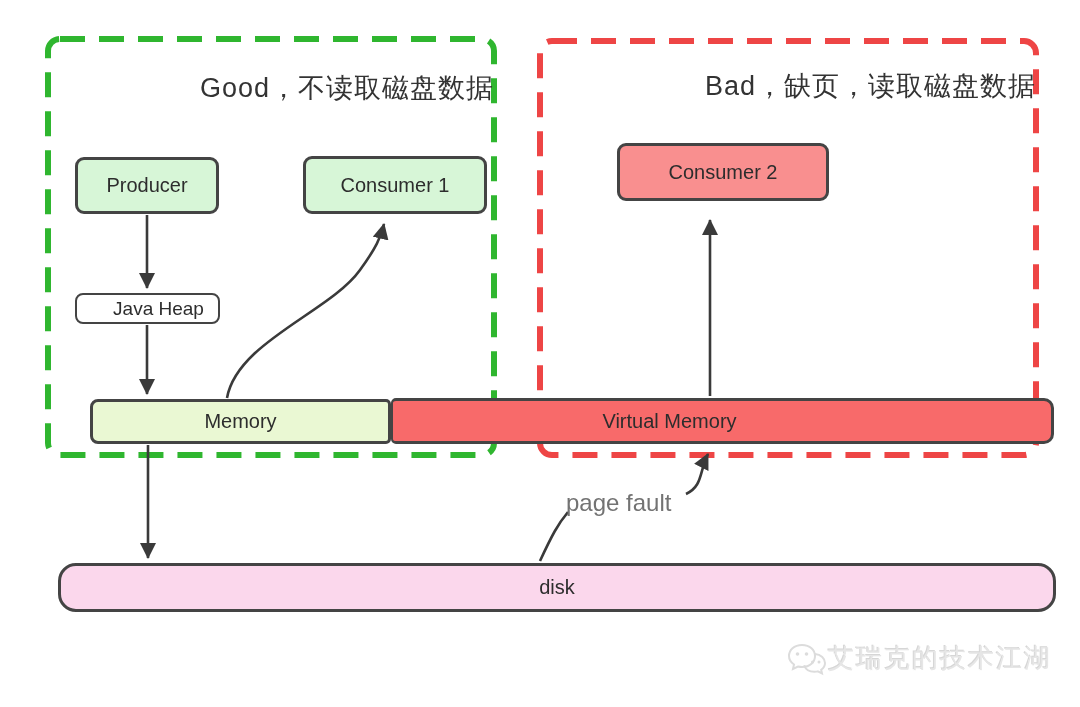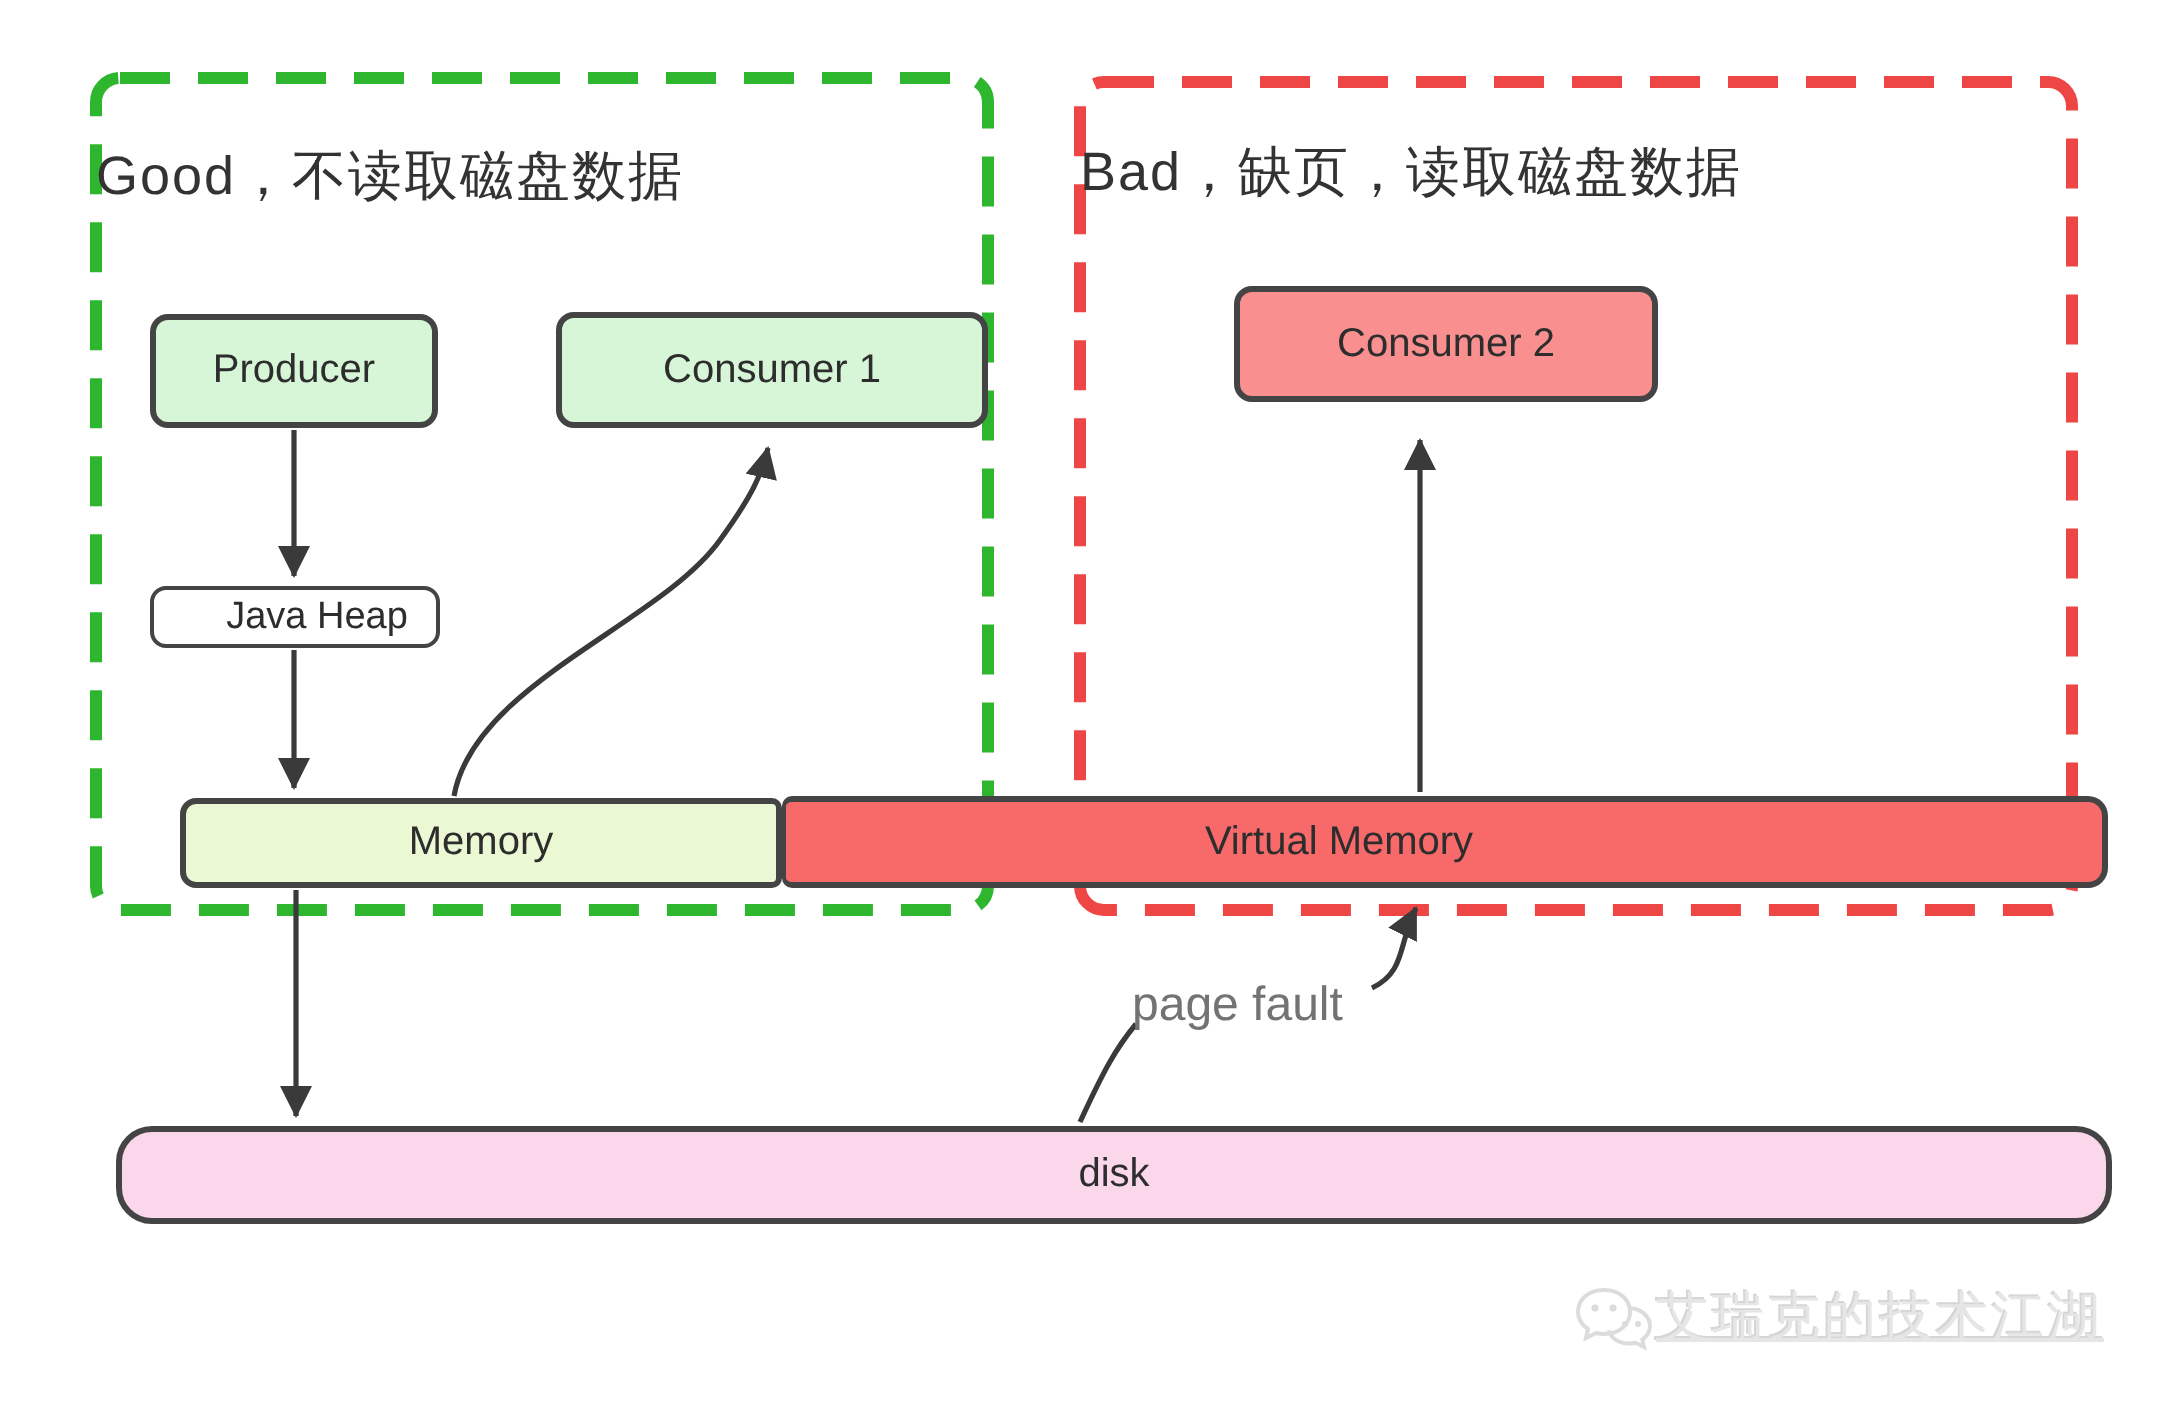--- a/index.html
+++ b/index.html
@@ -7,21 +7,21 @@
     width:1080px;height:707px;position:relative;background:#ffffff;overflow:hidden;
     font-family:"Liberation Sans","DejaVu Sans",sans-serif;color:var(--c-text,#333);
   }
   .abs{position:absolute;}
   svg.layer{position:absolute;left:0;top:0;pointer-events:none;}
   #bg-svg{z-index:1;}
   #arrow-svg{z-index:4;}
 
   .region-title{
     z-index:2;font-size:27px;color:var(--c-text);letter-spacing:1px;
-    text-align:left;white-space:nowrap;
+    text-align:right;white-space:nowrap;
   }
   .node{
     z-index:3;box-sizing:border-box;border:3px solid var(--c-node-border);
     border-radius:9px;display:flex;align-items:center;justify-content:center;
     font-size:20px;color:#2d2d2d;
   }
   .node-green{background:var(--c-node-green);}
   .node-red{background:var(--c-node-red);}
   .node-white{background:#ffffff;border-width:2.5px;border-radius:8px;font-size:19px;}
 
@@ -40,37 +40,36 @@
   .dash-rect{fill:none;stroke-width:6;}
   #good-rect{stroke:var(--c-green-dash);}
   #bad-rect{stroke:var(--c-red-dash);}
   .flow{stroke:var(--c-line);stroke-width:2.6;fill:none;}
 
   #watermark{
     z-index:2;right:28px;top:641px;display:flex;align-items:center;gap:0;
     font-size:26px;color:var(--c-watermark);
     text-shadow:-1px -1px 0 #d6d6d6,1px 1px 1px #ffffff;
     letter-spacing:2px;
-    text-decoration:underline;
   }
   #watermark svg{display:block;}
 </style>
 </head>
 <body>
 
 <svg id="bg-svg" class="layer" width="1080" height="707" viewBox="0 0 1080 707">
   <rect id="good-rect" class="dash-rect" x="48" y="39" width="446" height="416" rx="12" stroke-dasharray="25 14"></rect>
   <rect id="bad-rect" class="dash-rect" x="540" y="41" width="496" height="414" rx="12" stroke-dasharray="25 14"></rect>
 </svg>
 
 <div class="abs region-title" style="left:48px;top:70px;width:446px;">Good，不读取磁盘数据</div>
 <div class="abs region-title" style="left:540px;top:68px;width:496px;">Bad，缺页，读取磁盘数据</div>
 
 <div class="abs node node-green" style="left:75px;top:157px;width:144px;height:57px;">Producer</div>
-<div class="abs node node-green" style="left:278px;top:156px;width:216px;height:58px;">Consumer 1</div>
+<div class="abs node node-green" style="left:303px;top:156px;width:184px;height:58px;">Consumer 1</div>
 <div class="abs node node-red" style="left:617px;top:143px;width:212px;height:58px;">Consumer 2</div>
 <div class="abs node node-white" style="left:75px;top:293px;width:145px;height:31px;padding-left:22px;">Java Heap</div>
 
 <div id="memory-bar" class="abs bar" style="left:74px;top:399px;width:301px;height:45px;">
   <span class="bar-label">Memory</span>
 </div>
 <div id="virtual-memory-bar" class="abs bar" style="left:375px;top:398px;width:663px;height:46px;">
   <span class="bar-label">Virtual Memory</span>
 </div>
 

